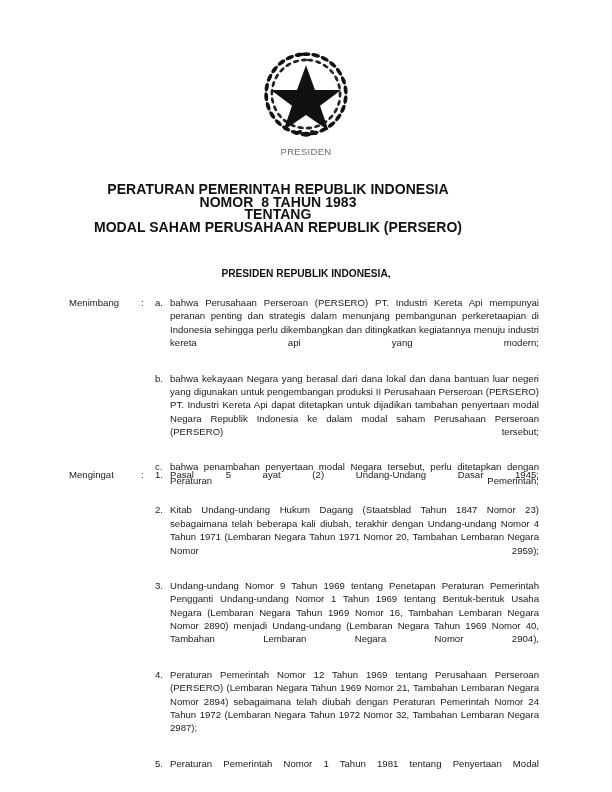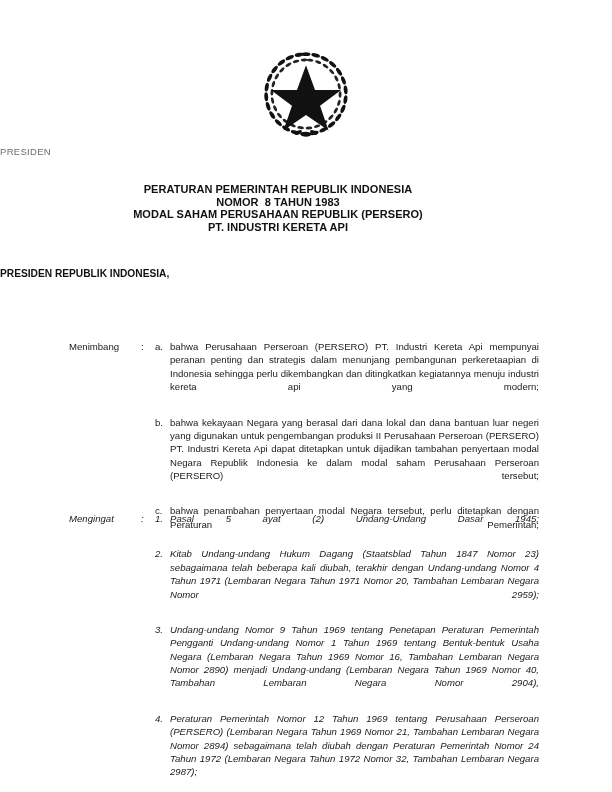--- a/index.html
+++ b/index.html
@@ -22,20 +22,21 @@
     height: 792px;
     background: #ffffff;
   }
 
   
   .letterhead {
     position: absolute;
     top: 46px;
     left: 0;
     width: 612px;
+    text-align: center;
   }
   .emblem {
     width: 96px;
     height: 96px;
     margin: 0 auto;
     display: block;
   }
   .letterhead-text {
     margin-top: 4px;
     font-size: 9.5px;
@@ -47,52 +48,52 @@
   .letterhead-text div { white-space: nowrap; }
 
   
   .title-block {
     position: absolute;
     top: 183px;
     left: 0;
     width: 556px;
     text-align: center;
     font-weight: bold;
-    font-size: 11px;
+    font-size: 14px;
     line-height: 12.6px;
     letter-spacing: 0.05px;
     color: #111111;
   }
   .title-block .t-line { white-space: pre; }
 
   .opening {
     position: absolute;
     top: 268px;
     left: 0;
     width: 612px;
+    text-align: center;
     font-weight: bold;
     font-size: 10.2px;
     color: #111111;
   }
 
   
   .clause-section {
     position: absolute;
     left: 69px;
     width: 470px;
   }
   #menimbang-section { top: 296px; }
-  #mengingat-section { top: 468px; font-style: italic; }
+  #mengingat-section { top: 468px; }
 
   .clause-row {
     display: flex;
     align-items: flex-start;
     font-size: 9.6px;
     line-height: 13.4px;
-    margin-top: 44px;
   }
   .clause-label {
     width: 72px;
     flex: 0 0 72px;
     white-space: nowrap;
   }
   .clause-colon {
     width: 14px;
     flex: 0 0 14px;
   }
@@ -305,22 +306,22 @@
       <circle cx="50" cy="50" r="0" fill="none"></circle>
     </svg>
     <div class="letterhead-text">
       <div>PRESIDEN</div>
     </div>
   </div>
 
   <div class="title-block">
     <div class="t-line">PERATURAN PEMERINTAH REPUBLIK INDONESIA</div>
     <div class="t-line">NOMOR  8 TAHUN 1983</div>
+    <div class="t-line">TENTANG</div>
     <div class="t-line">MODAL SAHAM PERUSAHAAN REPUBLIK (PERSERO)</div>
-    <div class="t-line">PT. INDUSTRI KERETA API</div>
   </div>
 
   <div class="opening">PRESIDEN REPUBLIK INDONESIA,</div>
 
   <div class="clause-section" id="menimbang-section">
     <div class="clause-row">
       <div class="clause-label">Menimbang</div>
       <div class="clause-colon">:</div>
       <div class="clause-items">
         <div class="clause-item">

